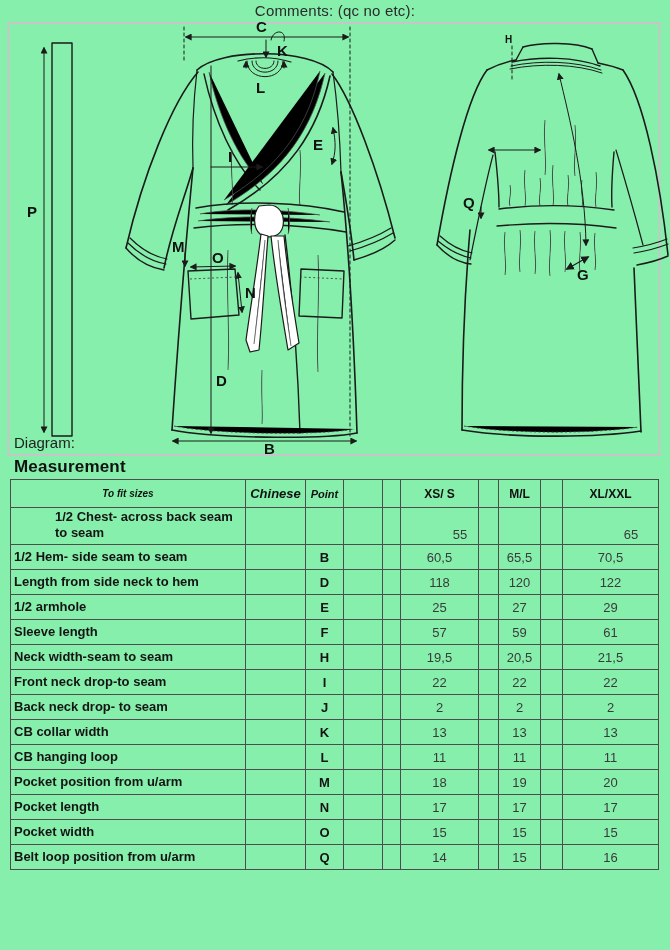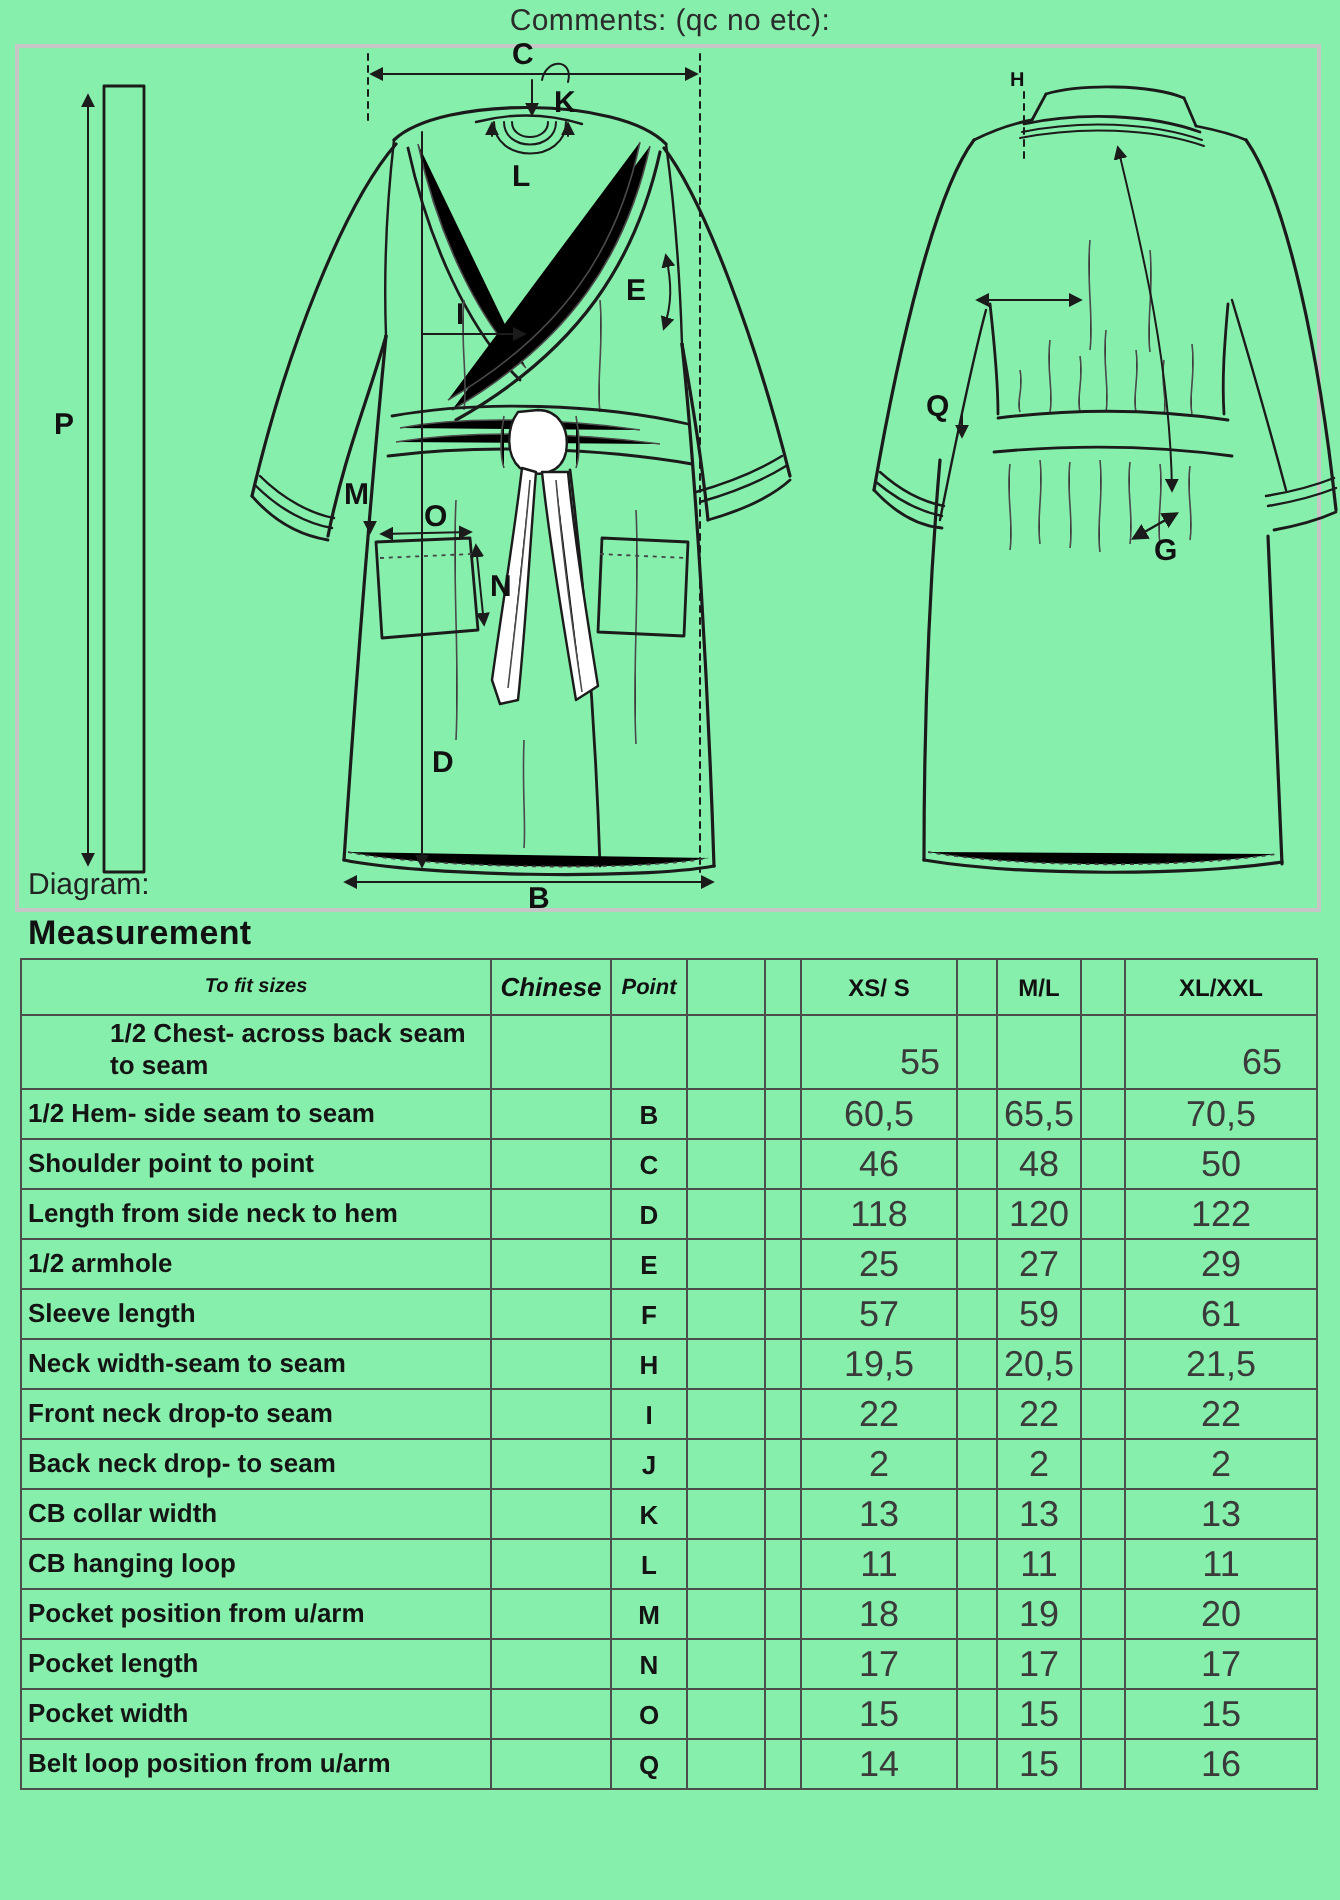--- a/index.html
+++ b/index.html
@@ -16,21 +16,21 @@
   .m-table td,.m-table th{border:1px solid #4d4d4d;padding:0 3px;overflow:hidden;}
   .m-table thead th{height:27px;color:#111;}
   .th-fit{font-style:italic;font-size:10px;font-weight:bold;text-align:center;}
   .th-chinese{font-style:italic;font-size:13px;font-weight:bold;text-align:center;}
   .th-point{font-style:italic;font-size:11px;font-weight:bold;text-align:center;}
   .th-size{font-size:12px;font-weight:bold;}
   .m-table td{height:24px;vertical-align:middle;}
   .c-name{font-size:13px;font-weight:bold;color:#141414;text-align:left;
           padding-left:4px;line-height:1.25;}
   .c-point{font-size:13px;font-weight:bold;color:#141414;text-align:center;}
-  .c-val{font-size:18px;color:#3a3a3a;text-align:center;}
+  .c-val{font-size:13px;color:#3a3a3a;text-align:center;}
   .m-table tbody tr:first-child td{height:33px;vertical-align:bottom;padding-bottom:2px;padding-left:44px;}
   .m-table tbody tr:first-child td.c-name{vertical-align:top;padding-top:1px;}
   svg .ln{stroke:#1b1b1b;fill:none;stroke-linecap:round;stroke-linejoin:round;}
   svg .w16{stroke-width:1.6;} svg .w14{stroke-width:1.4;} svg .w12{stroke-width:1.2;}
   svg .w10{stroke-width:1;} svg .thin{stroke-width:.8;stroke:#4a4a4a;}
   svg .dash{stroke-dasharray:3,3;stroke-width:1;}
   svg .stitch{stroke-dasharray:2,2.4;stroke-width:.9;stroke:#444;}
   svg .fillw{fill:#fff;}
   svg .pt{font-family:"Liberation Sans",sans-serif;font-weight:bold;font-size:15px;fill:#111;}
   svg .pt-s{font-family:"Liberation Sans",sans-serif;font-weight:bold;font-size:10px;fill:#111;}
@@ -265,32 +265,20 @@
       <td class="c-point">B</td>
       <td></td>
       <td></td>
       <td class="c-val">60,5</td>
       <td></td>
       <td class="c-val">65,5</td>
       <td></td>
       <td class="c-val">70,5</td>
     </tr>
 
-    <tr>
-      <td class="c-name">Shoulder point to point</td>
-      <td></td>
-      <td class="c-point">C</td>
-      <td></td>
-      <td></td>
-      <td class="c-val">46</td>
-      <td></td>
-      <td class="c-val">48</td>
-      <td></td>
-      <td class="c-val">50</td>
-    </tr>
 
     <tr>
       <td class="c-name">Length from side neck to hem</td>
       <td></td>
       <td class="c-point">D</td>
       <td></td>
       <td></td>
       <td class="c-val">118</td>
       <td></td>
       <td class="c-val">120</td>

